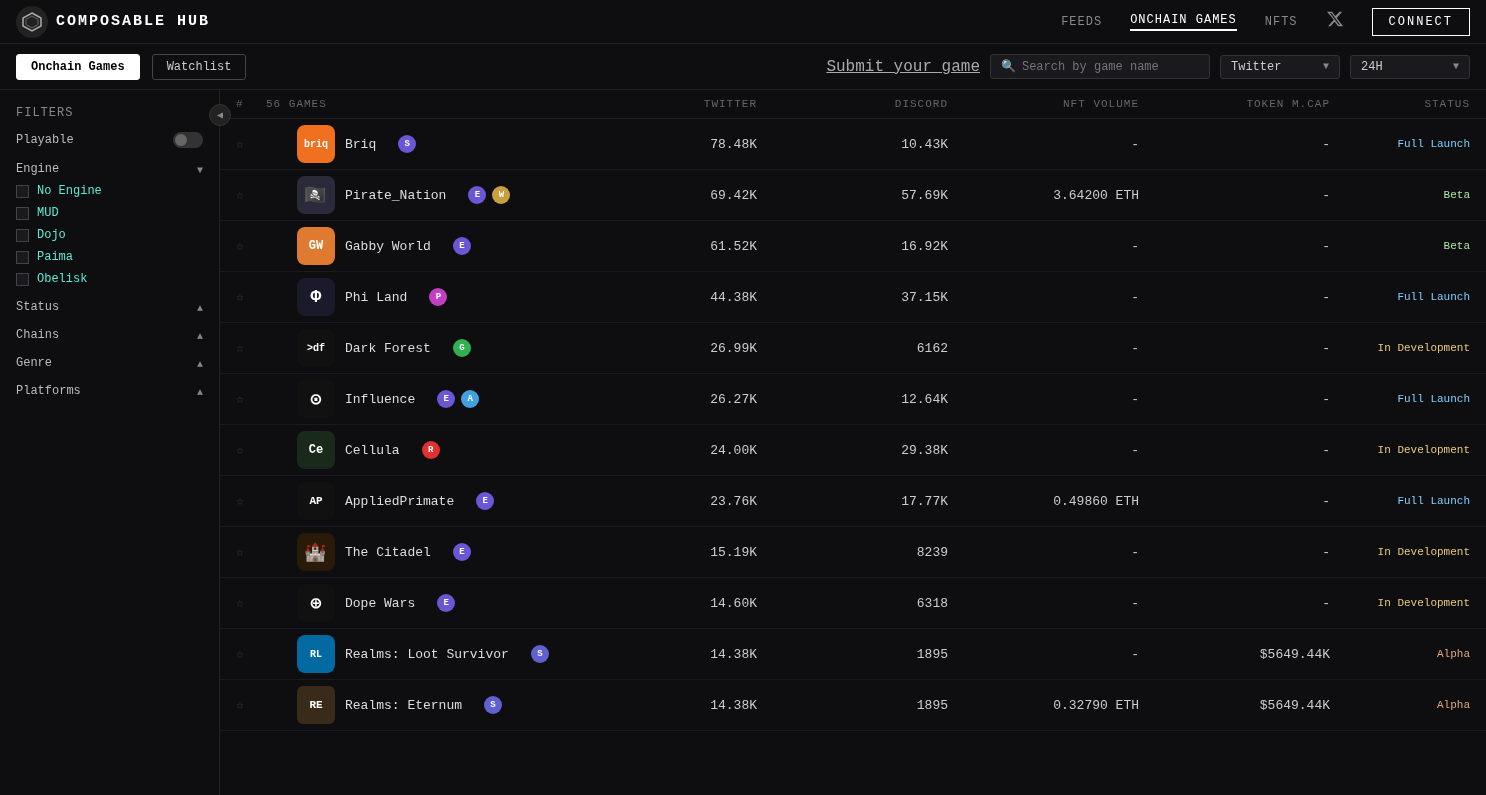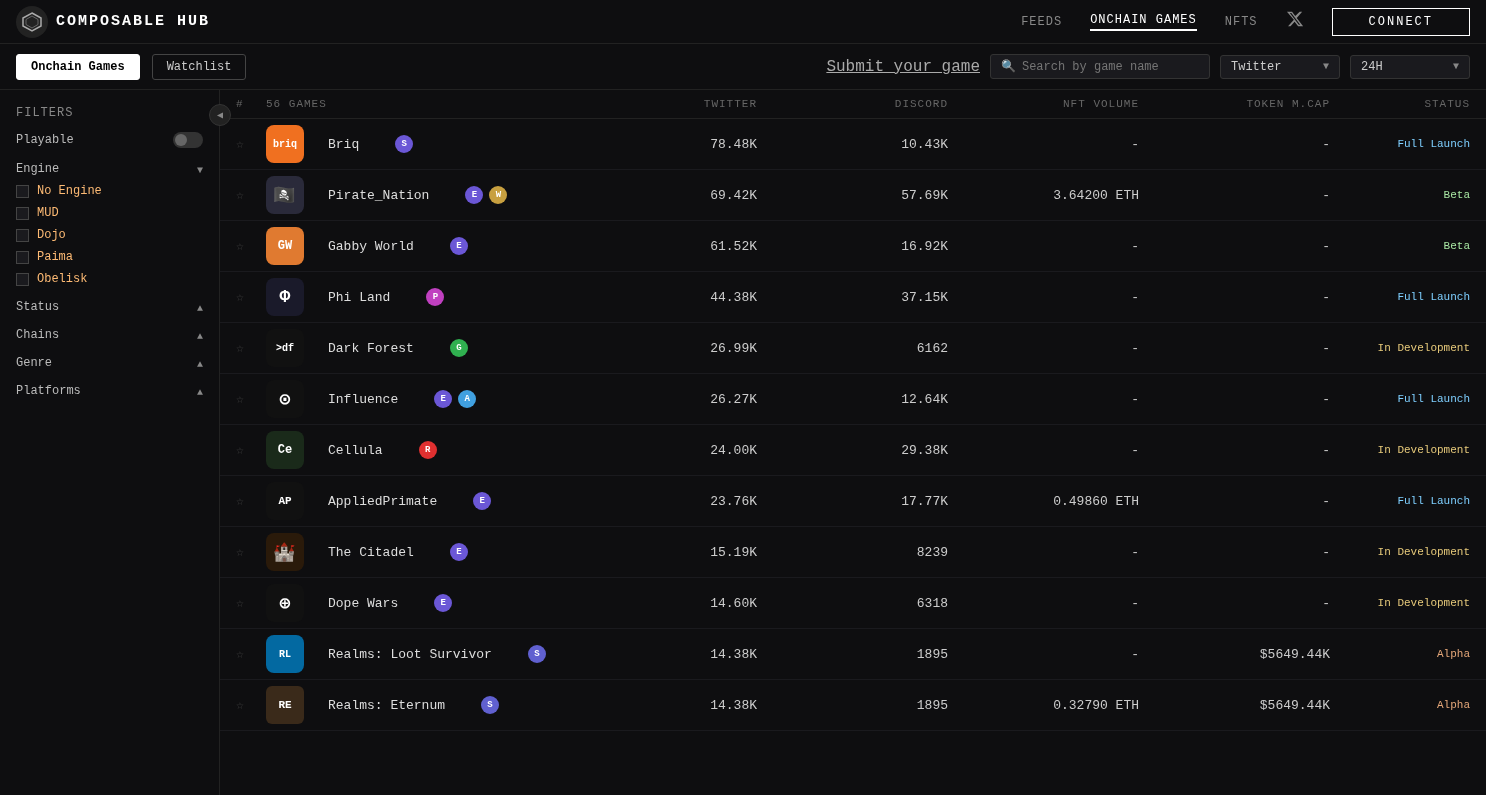--- a/index.html
+++ b/index.html
@@ -60,21 +60,21 @@
     }
     .twitter-icon {
       color: #888;
       font-size: 16px;
       cursor: pointer;
     }
     .connect-btn {
       border: 1.5px solid #fff;
       color: #fff;
       background: transparent;
-      padding: 6px 36px;
+      padding: 6px 16px;
       font-size: 12px;
       letter-spacing: 2px;
       text-transform: uppercase;
       cursor: pointer;
       font-family: 'Courier New', monospace;
     }
 
     
     .sub-header {
       display: flex;
@@ -201,21 +201,21 @@
     .section-header {
       display: flex; align-items: flex-end; justify-content: space-between;
       margin-top: 14px; margin-bottom: 8px;
       cursor: pointer;
     }
     .section-title { font-size: 12px; color: #bbb; }
     .section-arrow { color: #888; font-size: 10px; }
     .engine-item {
       display: flex; align-items: center; gap: 8px;
       margin-bottom: 8px;
-      font-size: 12px; color: #fdba74;
+      font-size: 12px; color: #5eead4;
     }
     .checkbox {
       width: 13px; height: 13px;
       border: 1px solid #444;
       background: #1a1a1e;
       cursor: pointer;
       flex-shrink: 0;
     }
 
     
@@ -249,21 +249,21 @@
     .table-row {
       display: grid;
       grid-template-columns: 30px 300px 1fr 1fr 1fr 1fr 140px;
       padding: 6px 16px;
       border-bottom: 1px solid #1a1a1e;
       align-items: center;
       cursor: pointer;
     }
 
     .star-icon { color: #444; font-size: 13px; cursor: pointer; }
-    .game-info { display: flex; align-items: center; gap: 24px; }
+    .game-info { display: flex; align-items: center; gap: 10px; margin-left: 31px; }
     .game-logo {
       width: 38px; height: 38px;
       border-radius: 8px;
       display: flex; align-items: center; justify-content: center;
       font-size: 14px; font-weight: bold; color: #fff;
       flex-shrink: 0;
       overflow: hidden;
     }
     .game-name { font-size: 13px; color: #ddd; }
     .chain-icon {

